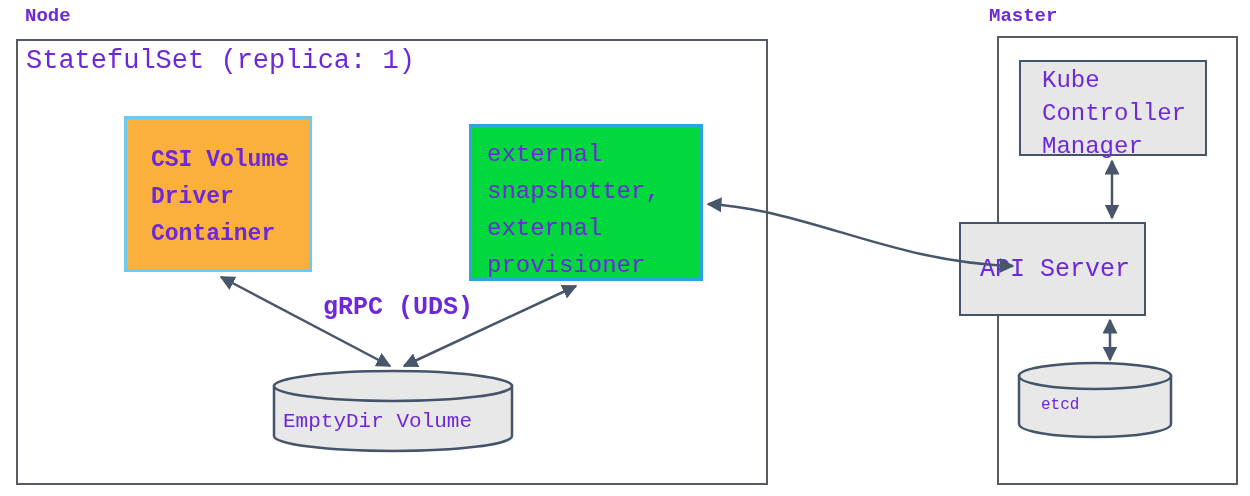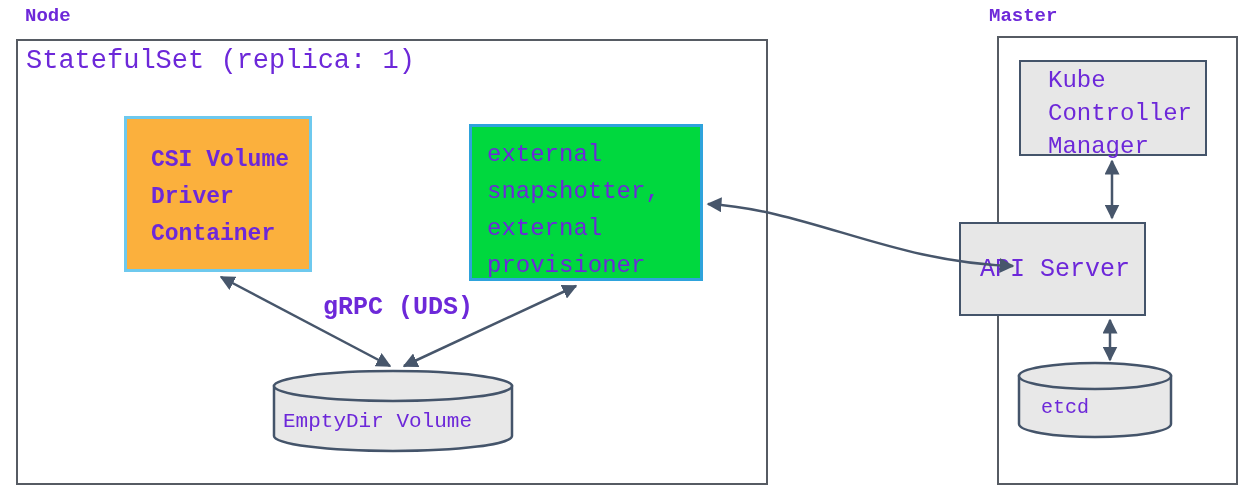--- a/index.html
+++ b/index.html
@@ -36,37 +36,37 @@
   .sidecar-box {
     left:469px; top:124px; width:234px; height:157px;
     background:#00d83e; border:3px solid #2ea3dc;
     font-size:24px; line-height:37px;
     padding:9px 0 0 15px;
   }
   .kcm-box {
     left:1019px; top:60px; width:188px; height:96px;
     background:#e7e7e7; border:2px solid #44546a;
     font-size:24px; line-height:33px;
-    padding:2px 0 0 27px;
+    padding:2px 0 0 21px;
   }
   .api-box {
     left:959px; top:222px; width:187px; height:94px;
     background:#e7e7e7; border:2px solid #44546a;
     font-size:25px; display:flex; align-items:center; padding-left:19px;
     white-space:normal;
   }
   .grpc-label {
     position:absolute; left:323px; top:293px; font-size:25px; font-weight:bold; z-index:5;
   }
   .emptydir-label {
     position:absolute; left:283px; top:410px; width:220px; 
     font-size:21px; z-index:5;
   }
   .etcd-label {
-    position:absolute; left:1041px; top:396px; font-size:20px; z-index:5;
+    position:absolute; left:1041px; top:396px; font-size:16px; z-index:5;
   }
 </style>
 </head>
 <body>
 
 <div class="canvas">
 
   <div class="section-label node-section-label">Node</div>
   <div class="section-label master-section-label">Master</div>
 

